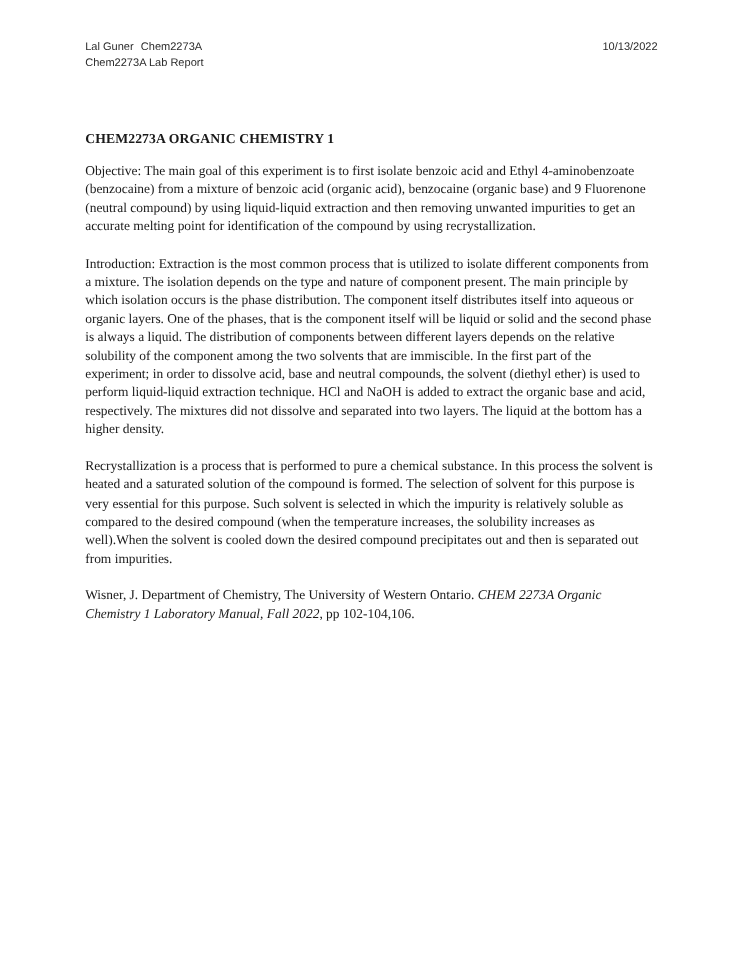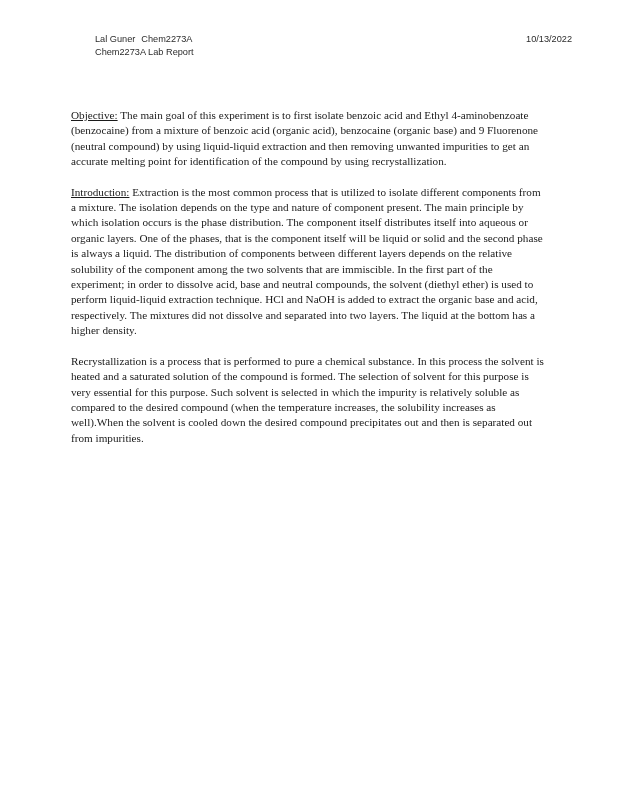--- a/index.html
+++ b/index.html
@@ -25,21 +25,20 @@
   
   .doc-header {
     position: absolute;
     left: 71px;
     top: 33px;
     width: 477px;
     font-family: "Liberation Sans", "DejaVu Sans", sans-serif;
     font-size: 9.2px;
     line-height: 13.2px;
     color: #2b2b2b;
-    margin-left: 24px;
   }
   .header-row {
     display: flex;
     align-items: baseline;
     width: 100%;
   }
   .hdr-left {
     flex: 0 0 auto;
     white-space: nowrap;
   }
@@ -78,21 +77,20 @@
   }
   p.para {
     font-size: 11.2px;
     line-height: 15.4px;
     margin: 0 0 15px 0;
     text-align: left;
   }
   .gap-xl { margin-bottom: 40px; }
   .gap-sm { margin-bottom: 9px; }
   .u {
-    text-decoration: underline;
     text-underline-offset: 1px;
   }
   .it {
     font-style: italic;
   }
 </style>
 </head>
 <body>
 
 <div class="page">
@@ -101,24 +99,26 @@
     <div class="header-row">
       <span class="hdr-left">Lal Guner</span>
       <span class="hdr-center">Chem2273A</span>
       <span class="hdr-right">10/13/2022</span>
     </div>
     <div class="hdr-sub">Chem2273A Lab Report</div>
   </div>
 
   <div class="body-block">
 
+    <h1 class="doc-title">CHEM2273A ORGANIC CHEMISTRY 1</h1>
 
 
     <p class="para gap-xl"><span class="u">Objective:</span><span> The main goal of this experiment is to first isolate benzoic acid and Ethyl 4-aminobenzoate (benzocaine) from a mixture of benzoic acid (organic acid), benzocaine (organic base) and 9 Fluorenone (neutral compound) by using liquid-liquid extraction and then removing unwanted impurities to get an accurate melting point for identification of the compound by using recrystallization.</span></p>
 
     <p class="para"><span class="u">Introduction:</span><span> Extraction is the most common process that is utilized to isolate different components from a mixture. The isolation depends on the type and nature of component present. The main principle by which isolation occurs is the phase distribution. The component itself distributes itself into aqueous or organic layers. One of the phases, that is the component itself will be liquid or solid and the second phase is always a liquid. The distribution of components between different layers depends on the relative solubility of the component among the two solvents that are immiscible. In the first part of the experiment; in order to dissolve acid, base and neutral compounds, the solvent (diethyl ether) is used to perform liquid-liquid extraction technique. HCl and NaOH is added to extract the organic base and acid, respectively. The mixtures did not dissolve and separated into two layers. The liquid at the bottom has a higher density.</span></p>
 
     <p class="para gap-xl">Recrystallization is a process that is performed to pure a chemical substance. In this process the solvent is heated and a saturated solution of the compound is formed. The selection of solvent for this purpose is very essential for this purpose. Such solvent is selected in which the impurity is relatively soluble as compared to the desired compound (when the temperature increases, the solubility increases as well).When the solvent is cooled down the desired compound precipitates out and then is separated out from impurities.</p>
 
 
+    <p class="para"><span>Wisner, J. Department of Chemistry, The University of Western Ontario. </span><span class="it">CHEM 2273A Organic Chemistry 1 Laboratory Manual, Fall 2022</span><span>, pp 102-104,106.</span></p>
 
   </div>
 </div>
 
 </body></html>

